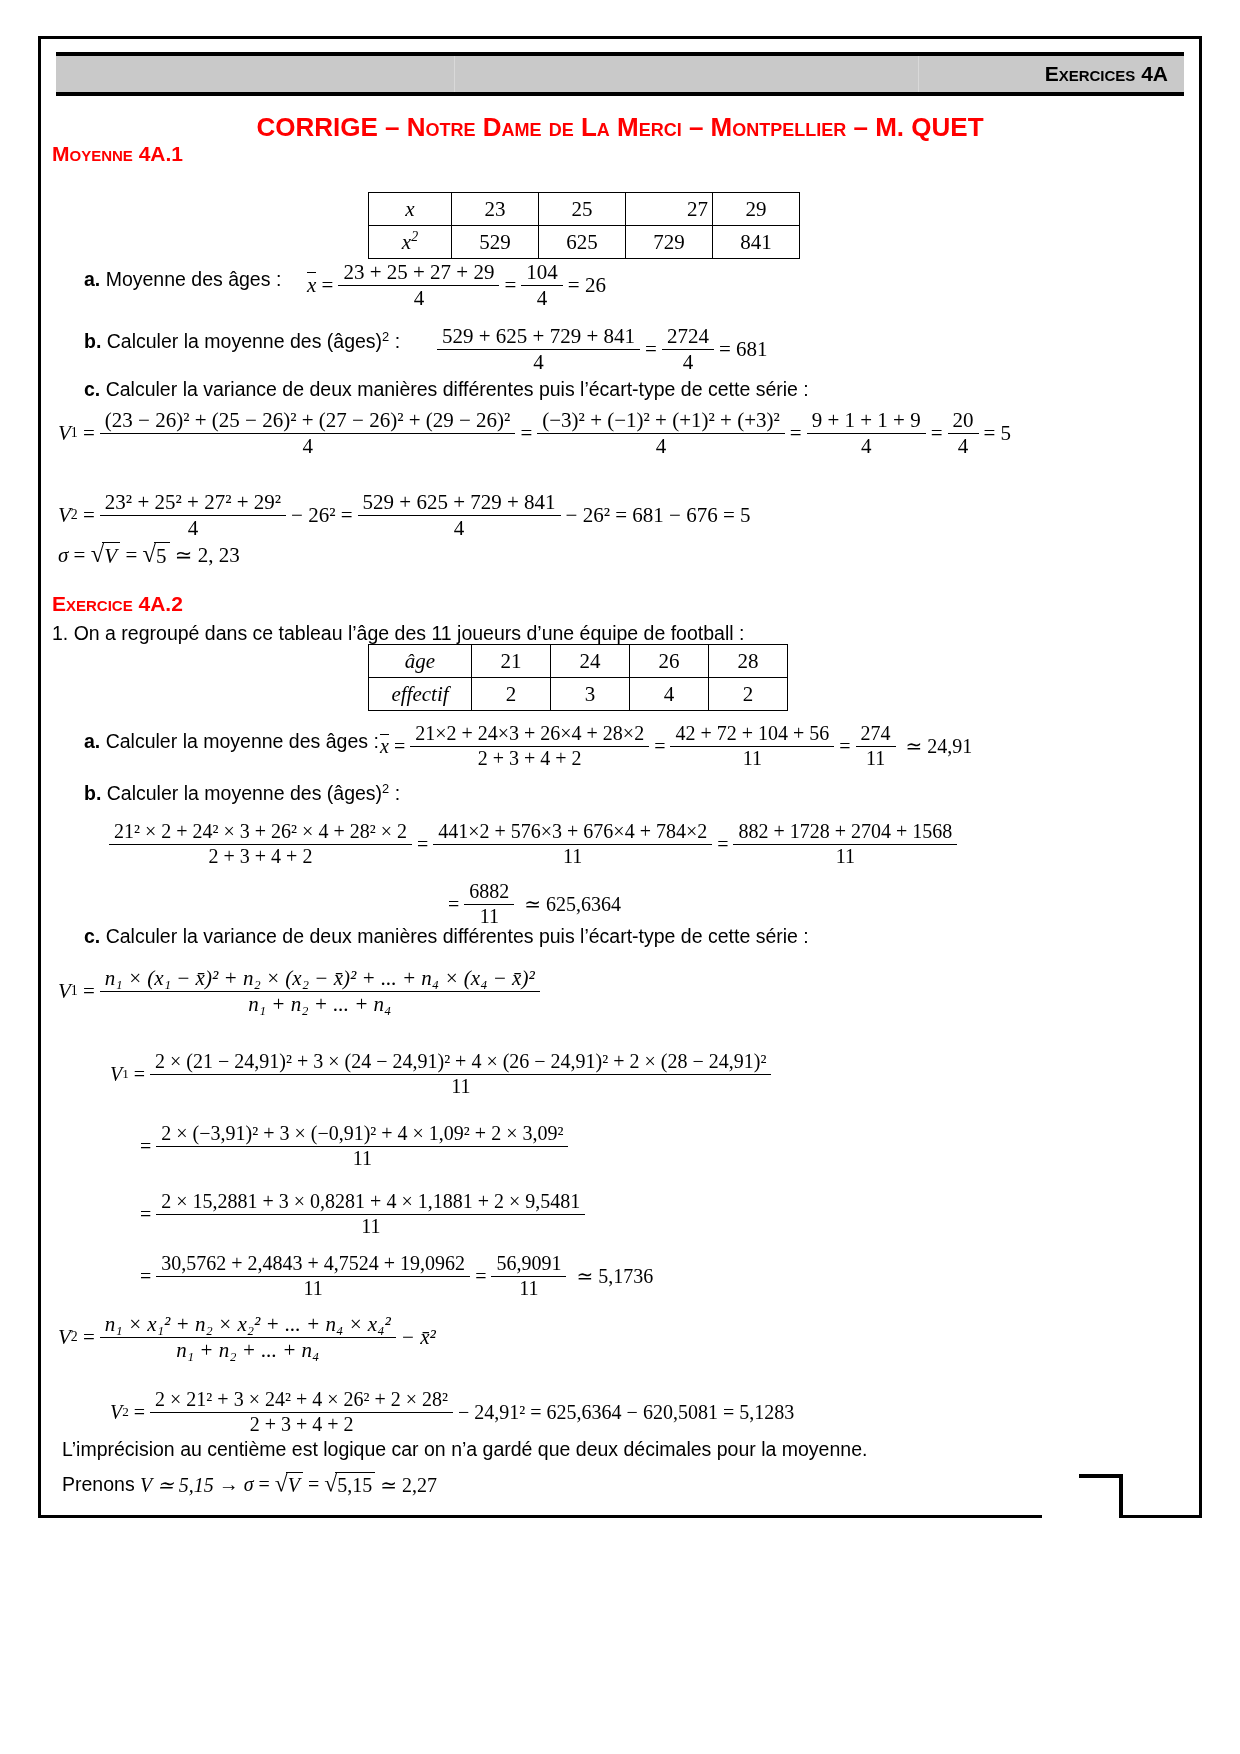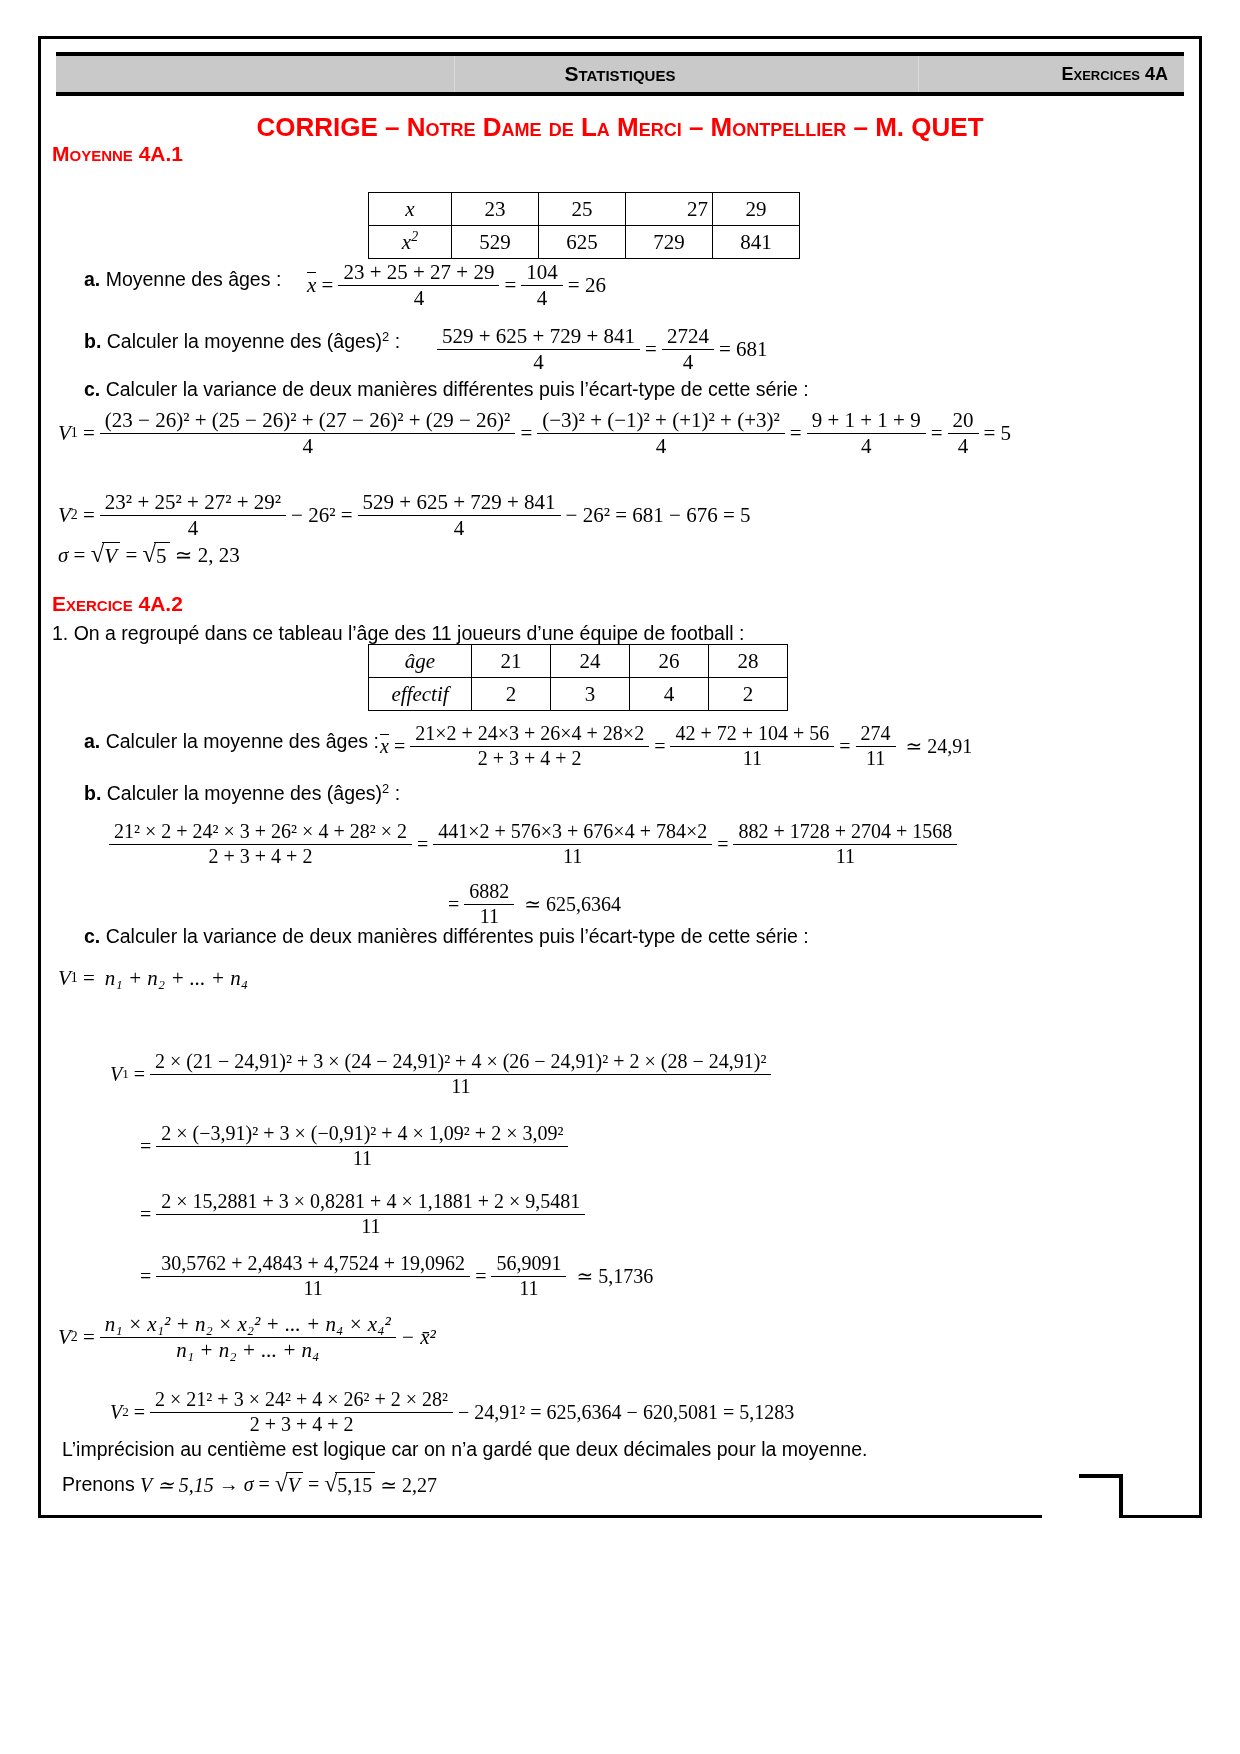--- a/index.html
+++ b/index.html
@@ -74,21 +74,21 @@
     white-space: nowrap;
   }
   .banner-title {
     left: 0;
     right: 0;
     text-align: center;
     font-size: 21px;
   }
   .banner-right {
     right: 16px;
-    font-size: 18px;
+    font-size: 21px;
   }
   
   .sc {
     font-variant: small-caps;
   }
 
   
   .corrige {
     position: absolute;
     left: 56px;
@@ -200,21 +200,20 @@
 <div class="page">
 
   <div class="page-frame">
     <div class="frame-notch"></div>
   </div>
   <div class="frame-notch-mask" style="position:absolute;left:1042px;top:1512px;width:46px;height:10px;background:#fff;"></div>
 
   <div class="banner">
     <div class="banner-cell-line" style="left:398px;"></div>
     <div class="banner-cell-line" style="left:862px;"></div>
-    <div class="banner-title sc">Statistiques</div>
     <div class="banner-right sc">Exercices 4A</div>
   </div>
 
   <div class="corrige">CORRIGE – Notre Dame de La Merci – Montpellier – M. QUET</div>
 
   <div class="ex-head" style="top:142px;">Moyenne 4A.1</div>
 
 
   <table class="dtable" style="left:368px; top:192px;">
     <tbody>
@@ -415,20 +414,21 @@
 
   <div class="txt" style="left:84px; top:925px;">
     <b>c.</b>&nbsp;<span>Calculer la variance de deux manières différentes puis l’écart-type de cette série :</span>
   </div>
 
   <div class="math" style="left:58px; top:962px;">
     <span class="it">V</span>
       <sub>1</sub>
     <span>&nbsp;=</span>
     <span class="frac">
+      <span class="num it">n₁ × (x₁ − x̄)² + n₂ × (x₂ − x̄)² + ... + n₄ × (x₄ − x̄)²</span>
       <span class="den it">n₁ + n₂ + ... + n₄</span>
     </span>
   </div>
 
   <div class="math" style="left:110px; top:1046px; font-size:20px;">
     <span class="it">V</span>
       <sub>1</sub>
     <span>&nbsp;=</span>
     <span class="frac">
       <span class="num">2 × (21 − 24,91)² + 3 × (24 − 24,91)² + 4 × (26 − 24,91)² + 2 × (28 − 24,91)²</span>

